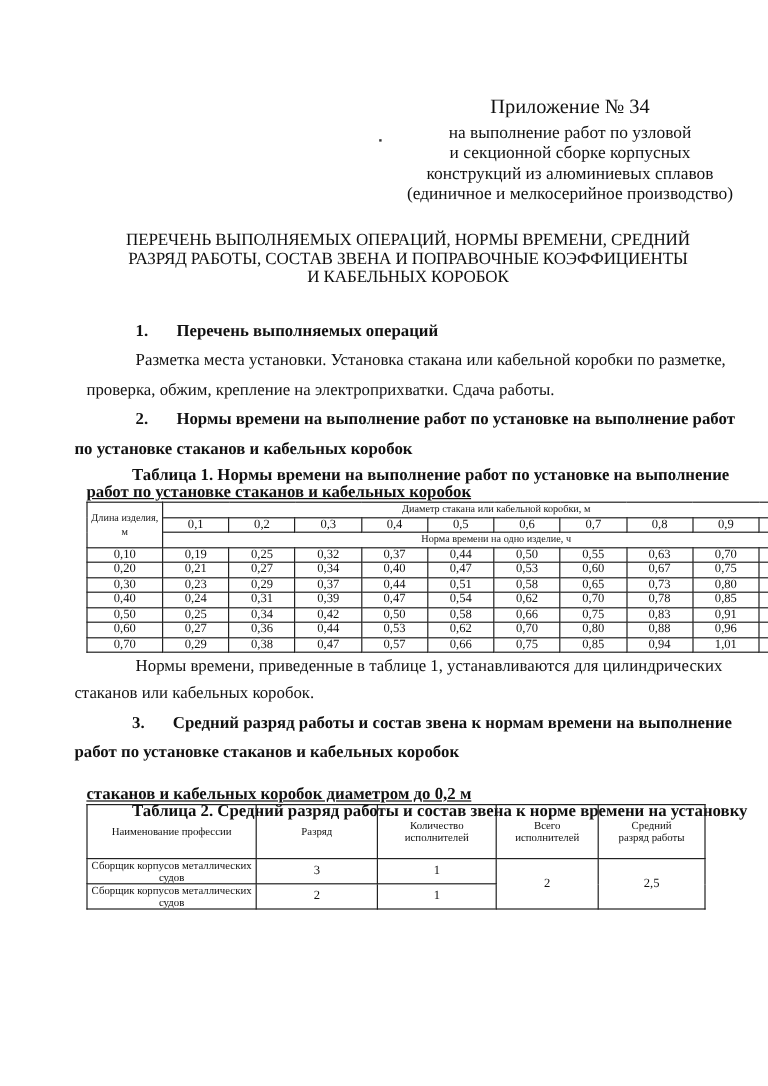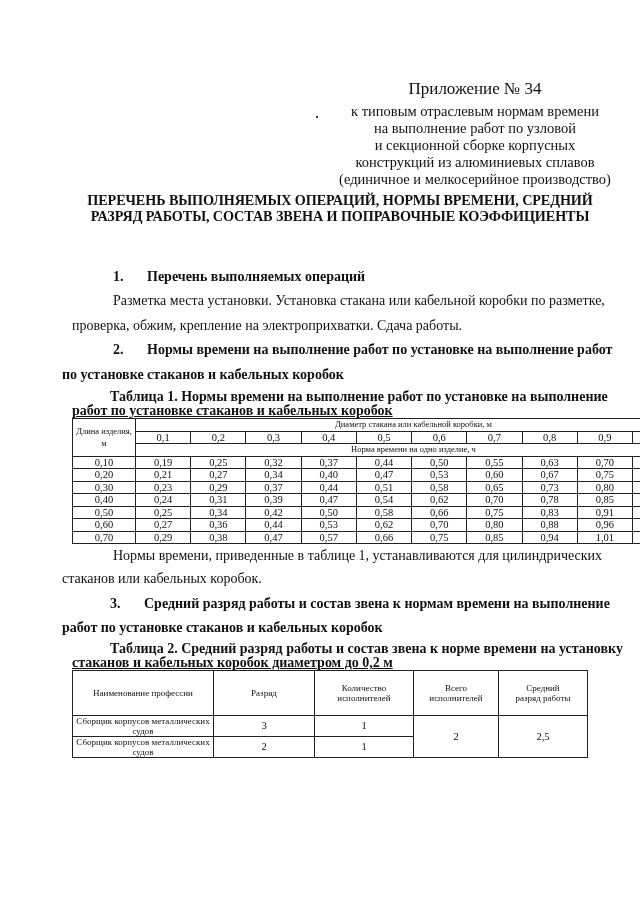--- a/index.html
+++ b/index.html
@@ -1,50 +1,50 @@
 <!DOCTYPE html>
 <html><head>
 <meta charset="utf-8">
 <style>
   html, body { margin: 0; padding: 0; background: #ffffff; }
   body { width: 640px; height: 905px; position: relative; overflow: hidden;
          font-family: "Liberation Serif", serif; color: #111; }
   .abs { position: absolute; }
   .appendix { left: 330px; width: 290px; text-align: center; font-size: 14.5px; line-height: 17px; }
   .appendix .no { font-size: 17px; margin-bottom: 6px; display:block; }
-  .title { left: 60px; width: 560px; top: 193px; text-align: center; font-weight: bold;
+  .title { left: 60px; width: 560px; top: 193px; text-align: center; font-weight: normal;
            font-size: 14.2px; line-height: 15.5px; letter-spacing: -0.1px; }
   .h { font-weight: bold; font-size: 14px; font-family: Liberation Serif, serif; }
   .p { font-size: 14px; }
   .num { display: inline-block; width: 34px; }
   .tcap { font-weight: bold; font-size: 14px; line-height: 15px; }
   table { border-collapse: collapse; position: absolute; }
   td { border: 1px solid #222; text-align: center; padding: 0; }
   .t1 td { font-size: 10.5px; height: 11.5px; line-height: 11px; }
   .t1 .small { font-size: 8.5px; }
   .t2 td { font-size: 9px; line-height: 10px; }
   .dot { left: 316px; top: 116px; width: 2px; height: 2px; background: #333; }
 </style>
 </head>
 <body>
 
 <div class="abs dot"></div>
 
 <div class="abs appendix" style="top:80px;">
   <span class="no">Приложение № 34</span>
-  <div>к типовым отраслевым нормам времени</div>
   <div>на выполнение работ по узловой</div>
   <div>и секционной сборке корпусных</div>
   <div>конструкций из алюминиевых сплавов</div>
   <div>(единичное и мелкосерийное производство)</div>
 </div>
 
 <div class="abs title">
   <div>ПЕРЕЧЕНЬ ВЫПОЛНЯЕМЫХ ОПЕРАЦИЙ, НОРМЫ ВРЕМЕНИ, СРЕДНИЙ</div>
   <div>РАЗРЯД РАБОТЫ, СОСТАВ ЗВЕНА И ПОПРАВОЧНЫЕ КОЭФФИЦИЕНТЫ</div>
+  <div>И КАБЕЛЬНЫХ КОРОБОК</div>
 </div>
 
 <div class="abs h" style="left:113px; top:269px;">
   <span class="num">1.</span><span>Перечень выполняемых операций</span>
 </div>
 <div class="abs p" style="left:113px; top:293px; width:507px; white-space:nowrap;">Разметка места установки. Установка стакана или кабельной коробки по разметке,</div>
 <div class="abs p" style="left:62px; top:318px;margin-left:10px;">проверка, обжим, крепление на электроприхватки. Сдача работы.</div>
 
 <div class="abs h" style="left:113px; top:342px; white-space:nowrap;">
   <span class="num">2.</span><span>Нормы времени на выполнение работ по установке на выполнение работ</span>
@@ -170,21 +170,21 @@
   </table>
 
 <div class="abs p" style="left:113px; top:548px; white-space:nowrap;">Нормы времени, приведенные в таблице 1, устанавливаются для цилиндрических</div>
 <div class="abs p" style="left:62px; top:571px;">стаканов или кабельных коробок.</div>
 
 <div class="abs h" style="left:110px; top:596px; white-space:nowrap;">
   <span class="num">3.</span><span>Средний разряд работы и состав звена к нормам времени на выполнение</span>
 </div>
 <div class="abs h" style="left:62px; top:620px;">работ по установке стаканов и кабельных коробок</div>
 
-<div class="abs tcap" style="left:110px; top:641px; white-space:nowrap;">Таблица 2. Средний разряд работы и состав звена к норме времени на установку</div>
+<div class="abs tcap" style="left:110px; top:669px; white-space:nowrap;">Таблица 2. Средний разряд работы и состав звена к норме времени на установку</div>
 <div class="abs tcap" style="left:72px; top:655px; text-decoration:underline;">стаканов и кабельных коробок диаметром до 0,2 м</div>
 
 <table class="t2" style="left:72px; top:670px; width:516px;">
   <tbody>
       <tr style="height:45px;">
     <td style="width:112px; padding:0 14px;">Наименование профессии</td>
     <td style="width:100px;">Разряд</td>
     <td style="width:84px; padding:0 7px;">Количество исполнителей</td>
     <td style="width:76px; padding:0 4px;">Всего исполнителей</td>
     <td style="padding:0 16px;">Средний разряд работы</td>

